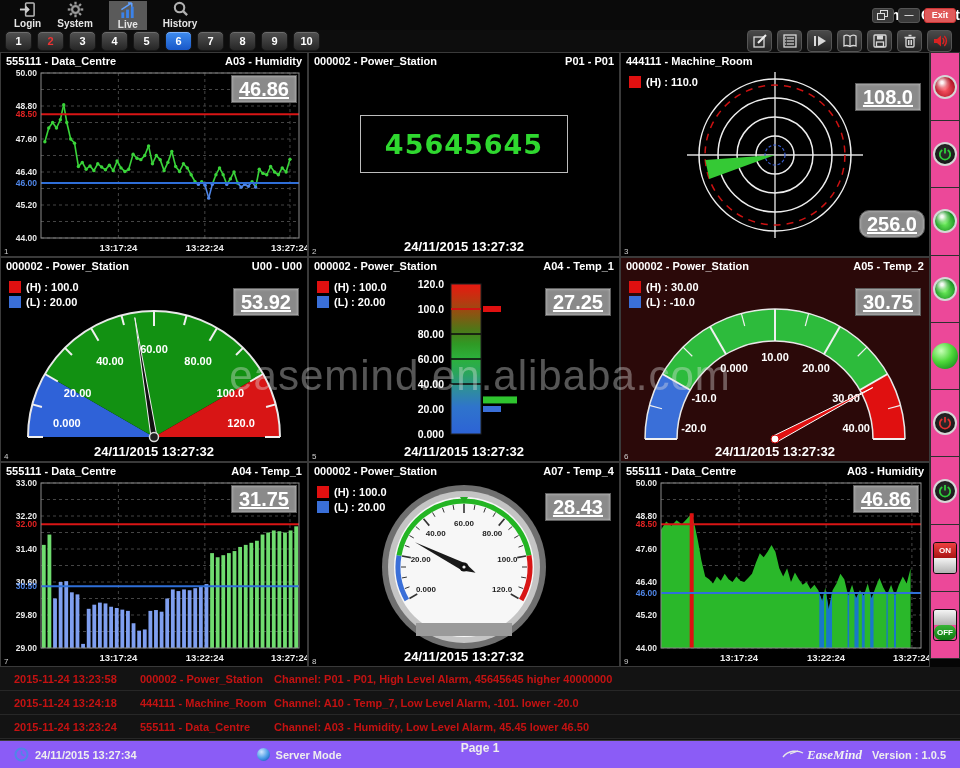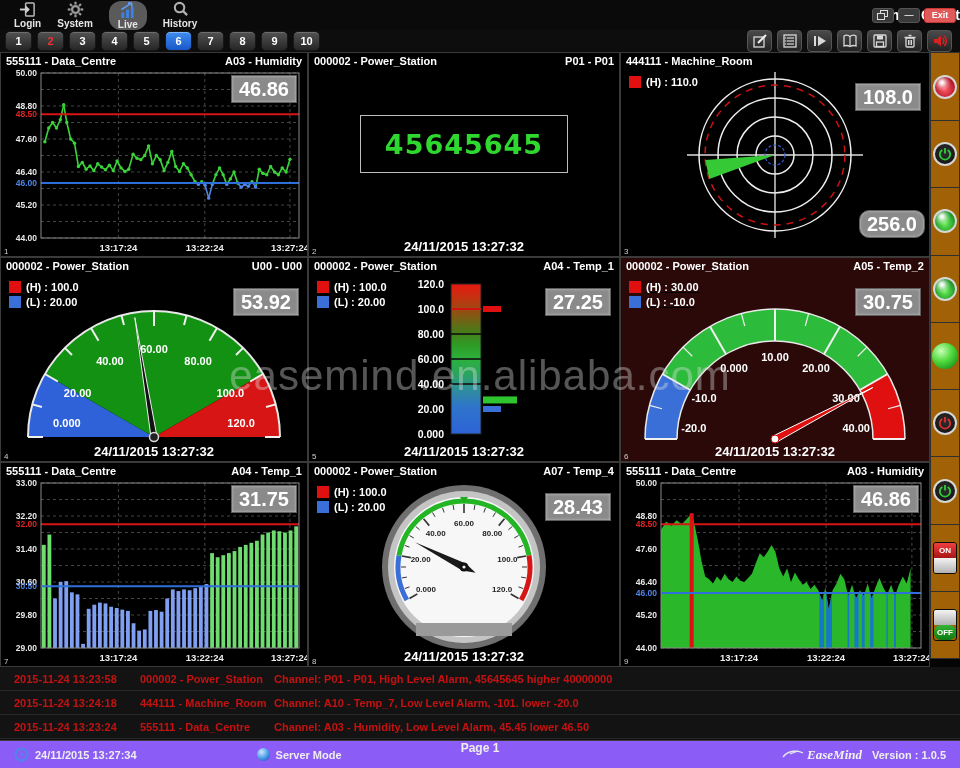--- a/index.html
+++ b/index.html
@@ -3,21 +3,21 @@
 <meta charset="utf-8">
 <style>
   html,body{margin:0;padding:0;background:#000;}
   #app{position:relative;width:960px;height:768px;background:#050505;overflow:hidden;
        font-family:"Liberation Sans",sans-serif;}
   
   #topbar{position:absolute;left:0;top:0;width:960px;height:30px;background:#0a0a0a;display:flex;align-items:center;}
   #nav{display:flex;align-items:center;height:30px;padding-left:6px;}
   .navbtn{display:flex;flex-direction:column;align-items:center;justify-content:flex-end;
           margin:0 8px;color:#e6e6e6;font-size:10px;font-weight:bold;height:28px;cursor:pointer;}
-  .navbtn.active{background:#5a5a5a;border-radius:12px;padding:1px 9px 0 9px;}
+  .navbtn.active{background:#5a5a5a;border-radius:0;padding:1px 9px 0 9px;}
   .navbtn .nlabel{line-height:11px;}
   #title{position:absolute;left:0;right:0;text-align:right;color:#fff;font-size:14px;font-weight:bold;pointer-events:none;}
   #wincontrols{margin-left:auto;display:flex;align-items:center;gap:4px;padding-right:4px;z-index:5;}
   .winbtn{width:20px;height:13px;background:#3a3a3a;border:1px solid #555;border-radius:3px;
           display:flex;align-items:center;justify-content:center;color:#ddd;font-size:9px;font-weight:bold;}
   .winbtn.exit{width:30px;background:#e05a5a;border-color:#c33;color:#fff;}
   #tabbar{position:absolute;left:0;top:30px;width:960px;height:22px;background:#0d0d0d;display:flex;align-items:center;}
   #tabs{display:flex;padding-left:5px;}
   .tab{width:25px;height:18px;border-radius:5px;background:linear-gradient(#525252,#262626);
        border:1px solid #171717;box-shadow:inset 0 1px 0 #6e6e6e;color:#fff;font-size:11px;font-weight:bold;
@@ -30,37 +30,37 @@
   
   #grid{position:absolute;left:0;top:52px;width:930px;height:615px;display:grid;
         grid-template-columns:308px 312px 310px;grid-template-rows:205px 205px 205px;}
   .panel{position:relative;border:1px solid #3a3a3a;background:#000;box-sizing:border-box;overflow:hidden;}
   .panel.alarmbg{background:#2b0909;}
   .p-head{display:flex;justify-content:space-between;height:15px;padding:1px 5px 0 5px;
           color:#fff;font-size:11px;font-weight:bold;line-height:14px;}
   .p-body{position:relative;width:100%;height:187px;}
   .p-body svg{position:absolute;left:0;top:0;}
   .valbox{position:absolute;background:#8a8a8a;border:1px solid #5e5e5e;box-shadow:inset 0 0 3px #c4c4c4;
-          color:#fff;font-weight:bold;font-size:20px;padding:0 7px;line-height:26px;z-index:4;}
+          color:#fff;font-weight:bold;font-size:20px;padding:0 7px;line-height:26px;z-index:4;text-decoration:underline;}
   .pos-tr{top:6px;right:10px;}
   .pos-tr2{top:14px;right:8px;}
   .pos-br{bottom:18px;right:4px;border-radius:10px;}
   .legend{position:absolute;top:7px;left:8px;z-index:4;}
-  .legend .li{display:flex;align-items:flex-end;margin-bottom:3px;text-decoration:underline;}
+  .legend .li{display:flex;align-items:flex-end;margin-bottom:3px;}
   .legend .sw{width:12px;height:12px;margin-right:5px;}
   .legend .lt{color:#fff;font-size:11px;font-weight:bold;}
   .stamp{position:absolute;bottom:2px;left:0;width:100%;text-align:center;color:#fff;
          font-size:13px;font-weight:bold;z-index:3;}
   .pnum{position:absolute;left:3px;bottom:0px;color:#cfcfcf;font-size:8px;z-index:3;}
   .dig-box{position:absolute;left:50%;top:46px;transform:translateX(-50%);width:206px;height:56px;
            border:1px solid #bdbdbd;background:#000;display:flex;align-items:center;justify-content:center;}
   .dig-val{color:#2fd82f;font-size:27px;font-weight:bold;letter-spacing:1px;font-family:"DejaVu Sans",sans-serif;}
   
   #sidebar{position:absolute;left:930px;top:52px;width:30px;height:615px;}
-  .scell{height:67.3px;border:1px solid #303030;border-top:none;background:#a16207;
+  .scell{height:67.3px;border:1px solid #303030;border-top:none;background:#ec4899;
          display:flex;align-items:center;justify-content:center;box-sizing:border-box;}
   .scell:first-child{border-top:1px solid #303030;height:69px;}
   .btn-round{width:24px;height:24px;border-radius:50%;border:2px solid #d6d6d6;box-sizing:border-box;cursor:pointer;}
   .btn-round.red{background:radial-gradient(circle at 35% 28%,rgba(255,255,255,.95) 0 6%,rgba(255,255,255,.3) 28%,transparent 46%),radial-gradient(circle at 50% 62%,#ff5a68,#a80e1e 75%);}
   .btn-round.green{background:radial-gradient(circle at 35% 28%,rgba(255,255,255,.95) 0 6%,rgba(255,255,255,.3) 28%,transparent 46%),radial-gradient(circle at 50% 62%,#6ef05c,#128a1e 75%);}
   .btn-sphere{width:26px;height:26px;border-radius:50%;cursor:pointer;
          background:radial-gradient(circle at 35% 30%,#c9ffb8,#4ed83a 45%,#1f9a22 80%);}
   .btn-power{width:24px;height:24px;border-radius:50%;border:2px solid #d6d6d6;background:radial-gradient(circle at 50% 40%,#2e2e2e,#101010);
          display:flex;align-items:center;justify-content:center;box-sizing:border-box;cursor:pointer;}
   .rocker{width:22px;height:30px;border-radius:3px;border:1px solid #0c0c0c;overflow:hidden;cursor:pointer;}

